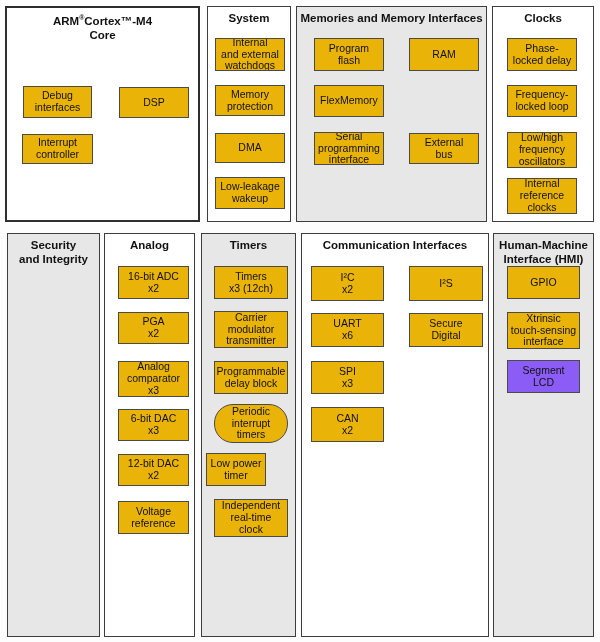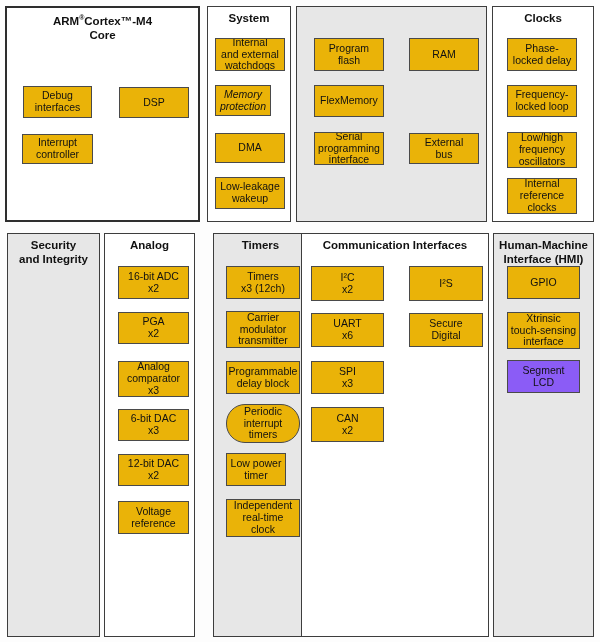--- a/index.html
+++ b/index.html
@@ -39,28 +39,29 @@
   <div class="box" style="left:112px;top:79px;width:70px;height:31px;">DSP</div>
   <div class="box" style="left:15px;top:126px;width:71px;height:30px;">Interrupt
 controller</div>
 </div>
 
 <div class="panel" style="left:207px;top:6px;width:84px;height:216px;">
   <div class="panel-title">System</div>
   <div class="box" style="left:7px;top:31px;width:70px;height:33px;">Internal
 and external
 watchdogs</div>
-  <div class="box" style="left:7px;top:78px;width:56px;height:31px;font-style:italic;">Memory
+  <div class="box" style="left:7px;top:78px;width:70px;height:31px;">Memory
 protection</div>
   <div class="box" style="left:7px;top:126px;width:70px;height:30px;">DMA</div>
   <div class="box" style="left:7px;top:170px;width:70px;height:32px;">Low-leakage
 wakeup</div>
 </div>
 
 <div class="panel gray" style="left:296px;top:6px;width:191px;height:216px;">
+  <div class="panel-title">Memories and Memory Interfaces</div>
   <div class="box" style="left:17px;top:31px;width:70px;height:33px;">Program
 flash</div>
   <div class="box" style="left:17px;top:78px;width:70px;height:32px;">FlexMemory</div>
   <div class="box" style="left:17px;top:125px;width:70px;height:33px;">Serial
 programming
 interface</div>
   <div class="box" style="left:112px;top:31px;width:70px;height:33px;">RAM</div>
   <div class="box" style="left:112px;top:126px;width:70px;height:31px;">External
 bus</div>
 </div>
@@ -94,33 +95,33 @@
 comparator
 x3</div>
   <div class="box" style="left:13px;top:175px;width:71px;height:32px;">6-bit DAC
 x3</div>
   <div class="box" style="left:13px;top:220px;width:71px;height:32px;">12-bit DAC
 x2</div>
   <div class="box" style="left:13px;top:267px;width:71px;height:33px;">Voltage
 reference</div>
 </div>
 
-<div class="panel gray" style="left:201px;top:233px;width:95px;height:404px;margin-left:12px;">
+<div class="panel gray" style="left:201px;top:233px;width:95px;height:404px;">
   <div class="panel-title">Timers</div>
   <div class="box" style="left:12px;top:32px;width:74px;height:33px;">Timers
 x3 (12ch)</div>
   <div class="box" style="left:12px;top:77px;width:74px;height:37px;">Carrier
 modulator
 transmitter</div>
   <div class="box" style="left:12px;top:127px;width:74px;height:33px;">Programmable
 delay block</div>
   <div class="box" style="left:12px;top:170px;width:74px;height:39px;border-radius:19px;">Periodic
 interrupt
 timers</div>
-  <div class="box" style="left:12px;top:219px;width:60px;height:33px;">Low power
+  <div class="box" style="left:4px;top:219px;width:60px;height:33px;">Low power
 timer</div>
   <div class="box" style="left:12px;top:265px;width:74px;height:38px;">Independent
 real-time
 clock</div>
 </div>
 
 <div class="panel" style="left:301px;top:233px;width:188px;height:404px;">
   <div class="panel-title">Communication Interfaces</div>
   <div class="box" style="left:9px;top:32px;width:73px;height:35px;">I²C
 x2</div>

